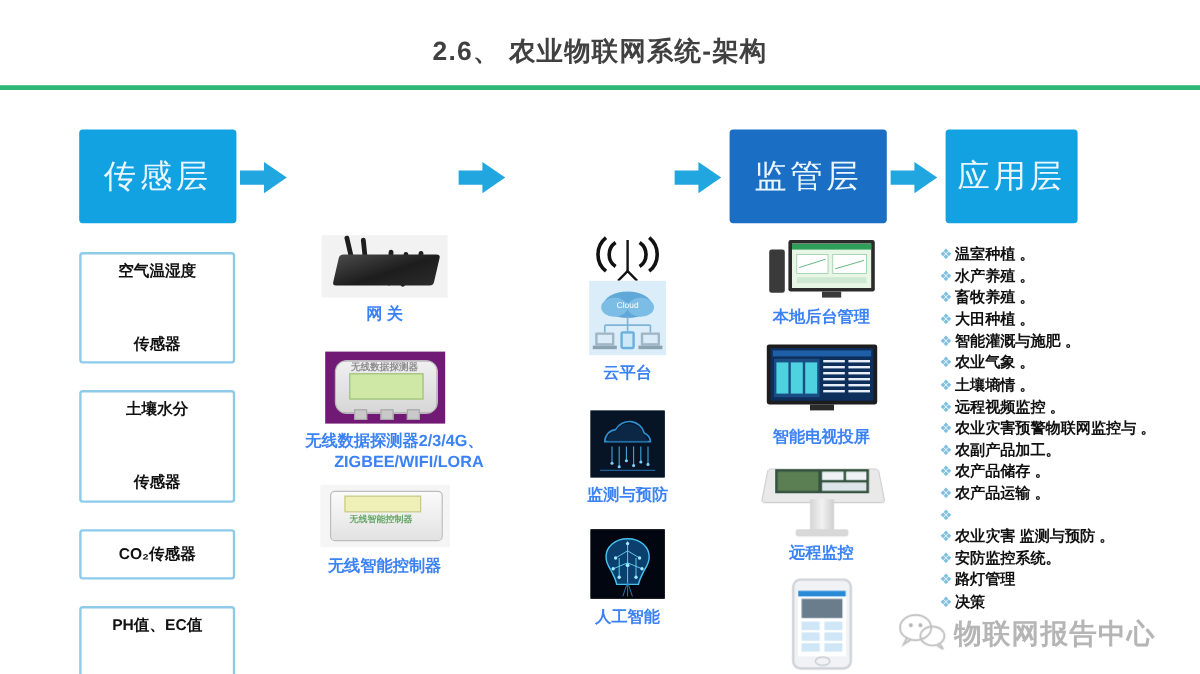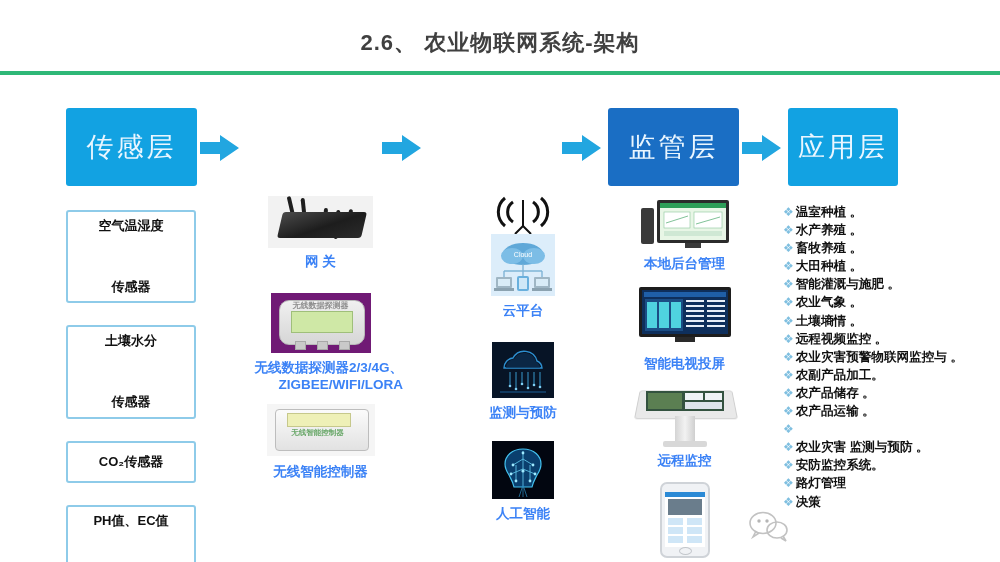--- a/index.html
+++ b/index.html
@@ -490,13 +490,14 @@
   <span>
     <svg width="42" height="32" viewBox="0 0 42 32">
       <ellipse cx="16" cy="13" rx="13" ry="10.5" fill="none" stroke="#c2c2c2" stroke-width="1.6"></ellipse>
       <path d="M9 21 L6 27 L12 23" fill="none" stroke="#c2c2c2" stroke-width="1.6"></path>
       <ellipse cx="30" cy="20" rx="10" ry="8" fill="none" stroke="#c2c2c2" stroke-width="1.6"></ellipse>
       <path d="M36 26 L39 31 L34 28" fill="none" stroke="#c2c2c2" stroke-width="1.6"></path>
       <circle cx="12" cy="11" r="1.7" fill="#b5b5b5"></circle>
       <circle cx="20" cy="11" r="1.7" fill="#b5b5b5"></circle>
     </svg>
   </span>
+  <span class="wm-text">物联网报告中心</span>
 </div>
 
 </body></html>

